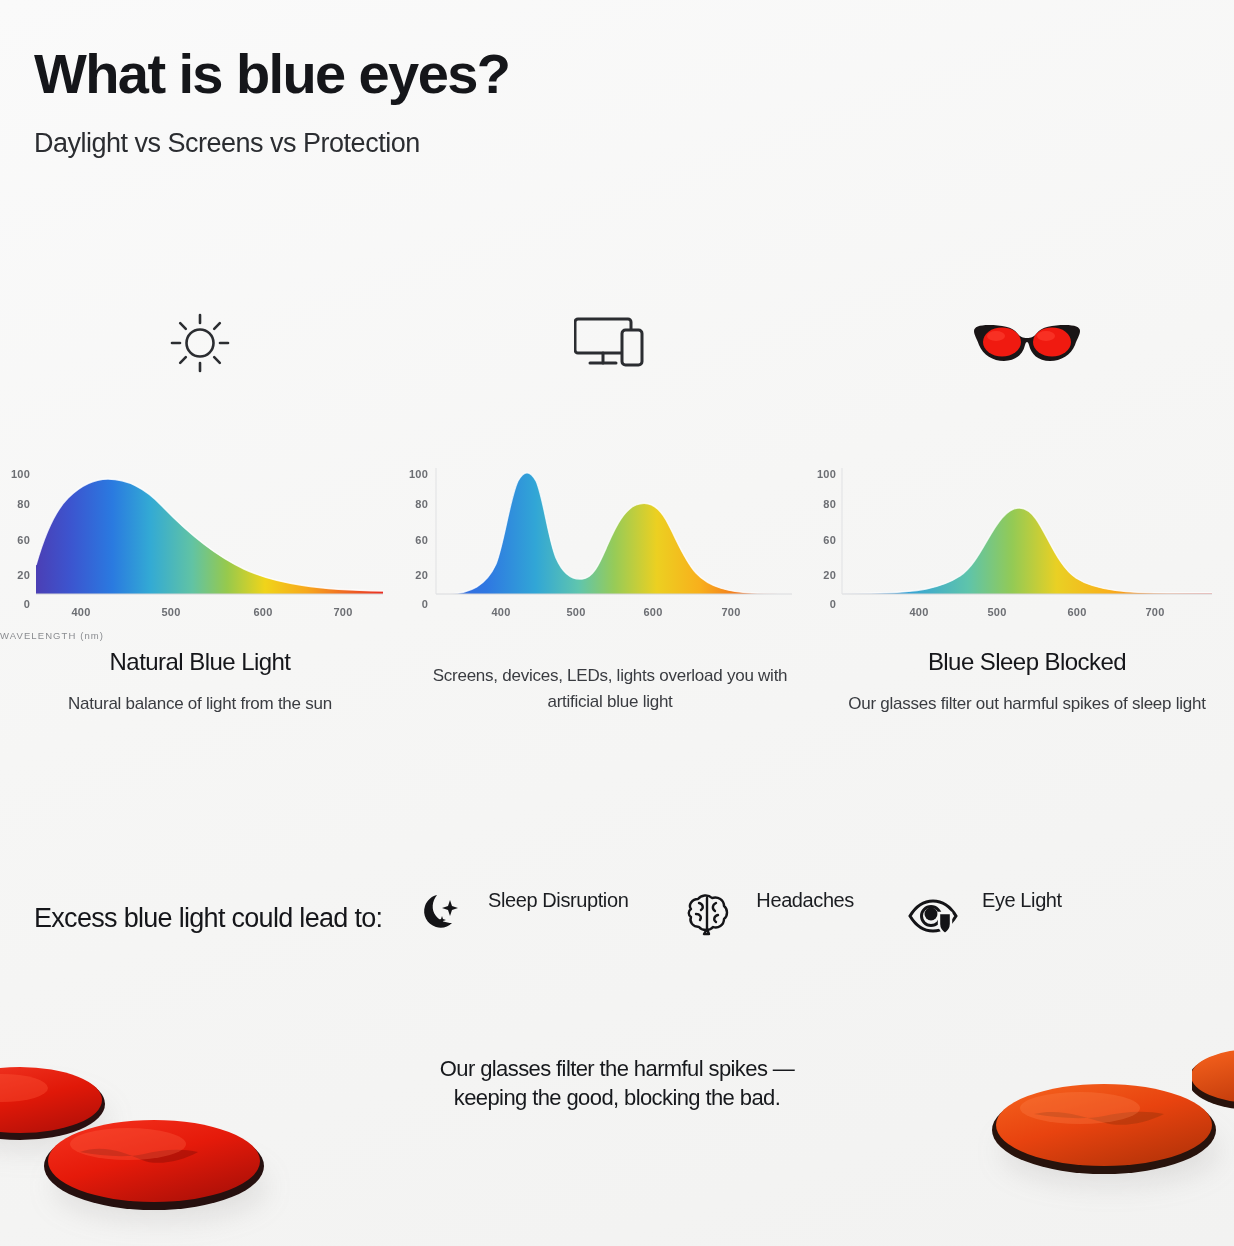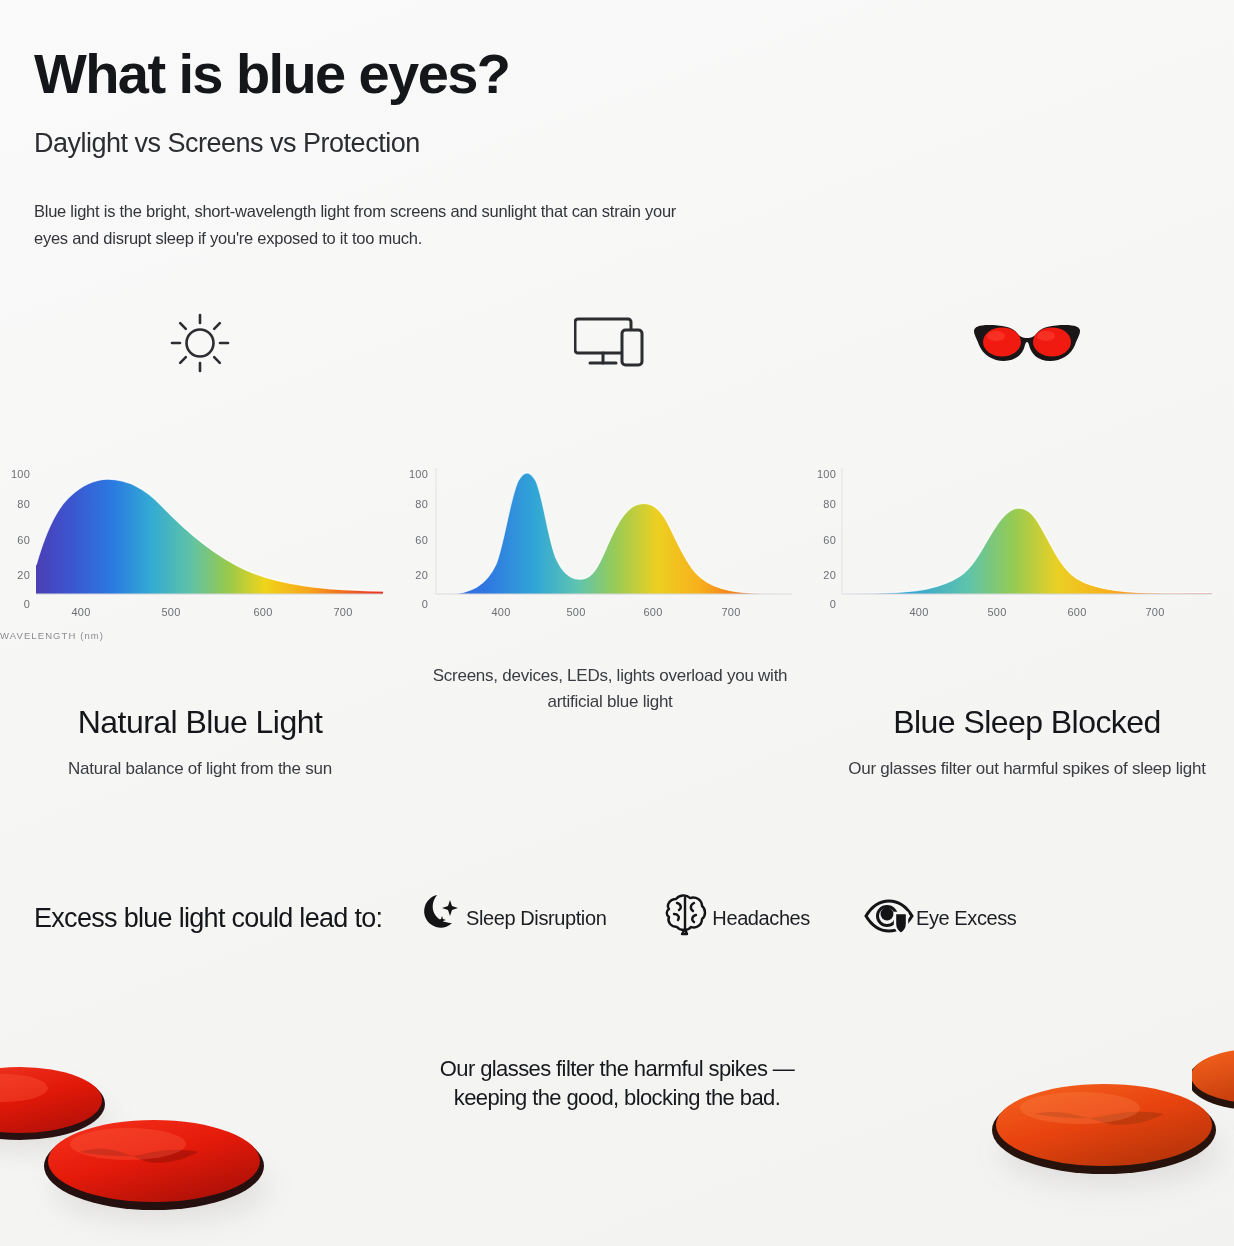--- a/index.html
+++ b/index.html
@@ -44,50 +44,50 @@
   .panel.p2 { width: 414px; }
 
   .panel-icon {
     height: 86px; display: flex; align-items: center; justify-content: center;
   }
   .chart-wrap { position: relative; height: 262px; }
 
   
   .ytick, .xtick {
     position: absolute; font-size: 11px; color: #6c6e73;
-    letter-spacing: 0.2px; font-weight: 400;
+    letter-spacing: 0.2px; font-weight: 700;
   }
   .ytick { text-align: right; }
   .xtick { text-align: center; }
   .axis-label {
     position: absolute; font-size: 9.5px; color: #8a8c90;
     letter-spacing: 1.1px; text-align: left; width: 100%;
   }
 
   .card-title {
-    text-align: center; font-size: 32px; font-weight: 500;
-    color: #15161a; letter-spacing: -0.55px; margin-top: 56px;
+    text-align: center; font-size: 24px; font-weight: 500;
+    color: #15161a; letter-spacing: -0.55px; 
   }
   .card-desc {
     text-align: center; font-size: 17px; color: #3a3c41;
     line-height: 1.5; letter-spacing: -0.25px; margin-top: 15px;
     font-weight: 500; padding: 0 28px;
   }
 
   
   .symptoms {
     position: absolute; left: 34px; top: 878px;
     width: 1166px; height: 80px;
     display: flex; align-items: center;
   }
   .sym-lead {
     width: 368px; font-size: 27px; font-weight: 500; color: #15161a;
     letter-spacing: -0.7px; line-height: 1.28;
   }
-  .sym-item { display: flex; align-items: center; }
+  .sym-item { display: flex; align-items: flex-start; gap: 22px; }
   .sym-item.s0 { margin-left: 10px; }
   .sym-item.s1 { margin-left: 52px; }
   .sym-item.s2 { margin-left: 52px; }
   .sym-label {
     font-size: 20px; color: #1b1d21; letter-spacing: -0.4px; font-weight: 500;
   }
 
   
   .footer-text {
     position: absolute; left: 0; top: 1055px; width: 1234px;
@@ -105,21 +105,20 @@
 </style>
 </head>
 <body>
 
 <div id="page">
 
   <div class="header">
     <div class="h-title">What is blue eyes?</div>
     <div class="h-sub">Daylight vs Screens vs Protection</div>
   </div>
-  <div class="h-body">Blue light is the bright, short-wavelength light from screens and sunlight that can strain your eyes and disrupt sleep if you're exposed to it too much.</div>
 
   <div class="panels">
 
     <div class="panel p0">
       <div class="panel-icon">
         <svg width="62" height="62" viewBox="0 0 62 62">
           <g stroke="#2b2d31" stroke-width="2.6" stroke-linecap="round" fill="none">
             <circle cx="31" cy="31" r="13.5"></circle>
             <line x1="31" y1="3" x2="31" y2="11"></line>
             <line x1="31" y1="51" x2="31" y2="59"></line>
@@ -330,21 +329,21 @@
     <div class="sym-item s2">
       <span>
         <svg width="54" height="54" viewBox="0 0 54 54">
           <path d="M4,27 C10,17 18,12 27,12 C36,12 44,17 50,27
                    C44,37 36,42 27,42 C18,42 10,37 4,27 Z" fill="none" stroke="#141417" stroke-width="3"></path>
           <circle cx="25" cy="27" r="9.5" fill="none" stroke="#141417" stroke-width="3"></circle>
           <circle cx="25" cy="25" r="6.5" fill="#141417"></circle>
           <path d="M33,24 L45,24 L45,35 C45,41 39,45 39,45 C39,45 33,41 33,35 Z" fill="#141417" stroke="#f7f7f6" stroke-width="2.4"></path>
         </svg>
       </span>
-      <span class="sym-label">Eye Excess</span>
+      <span class="sym-label">Eye Light</span>
     </div>
   </div>
 
   <div class="footer-text">
     <div>Our glasses filter the harmful spikes —</div>
     <div>keeping the good, blocking the bad.</div>
   </div>
 
   <div class="lens" style="left:-60px; top:1058px; width:170px; height:86px;">
     <div class="lens-shadow" style="left:8px;top:34px;width:160px;height:58px;"></div>

